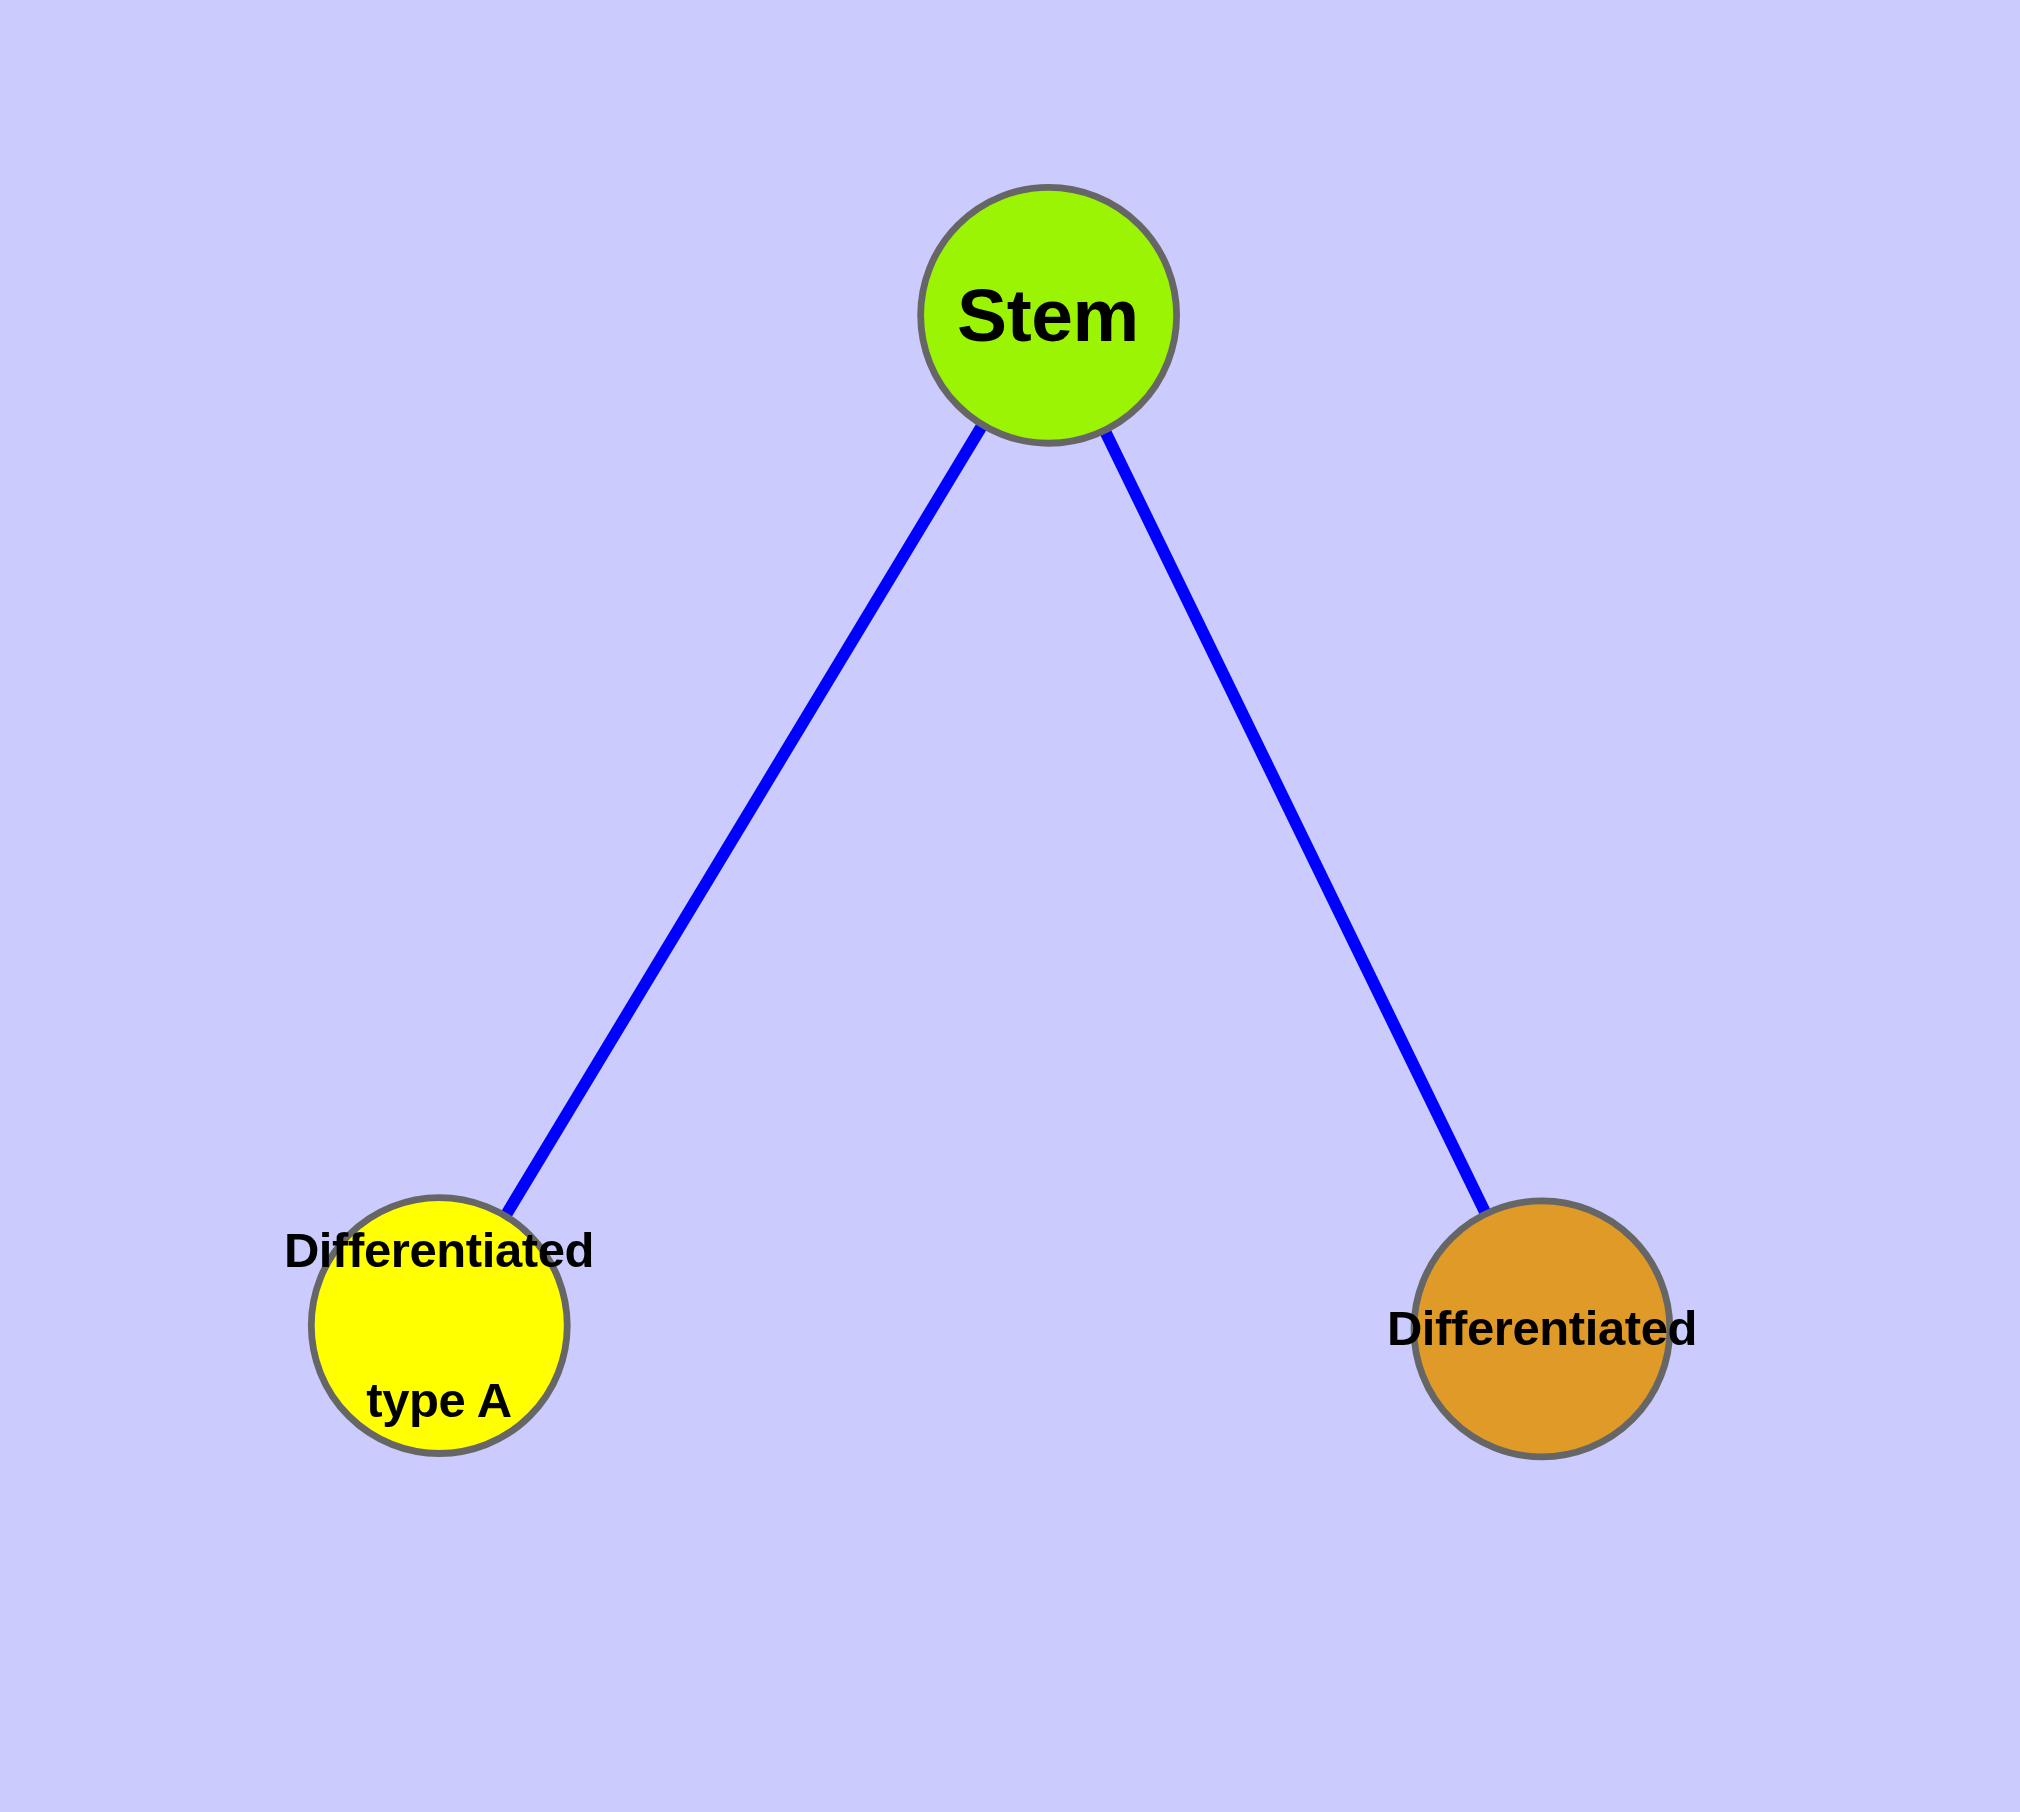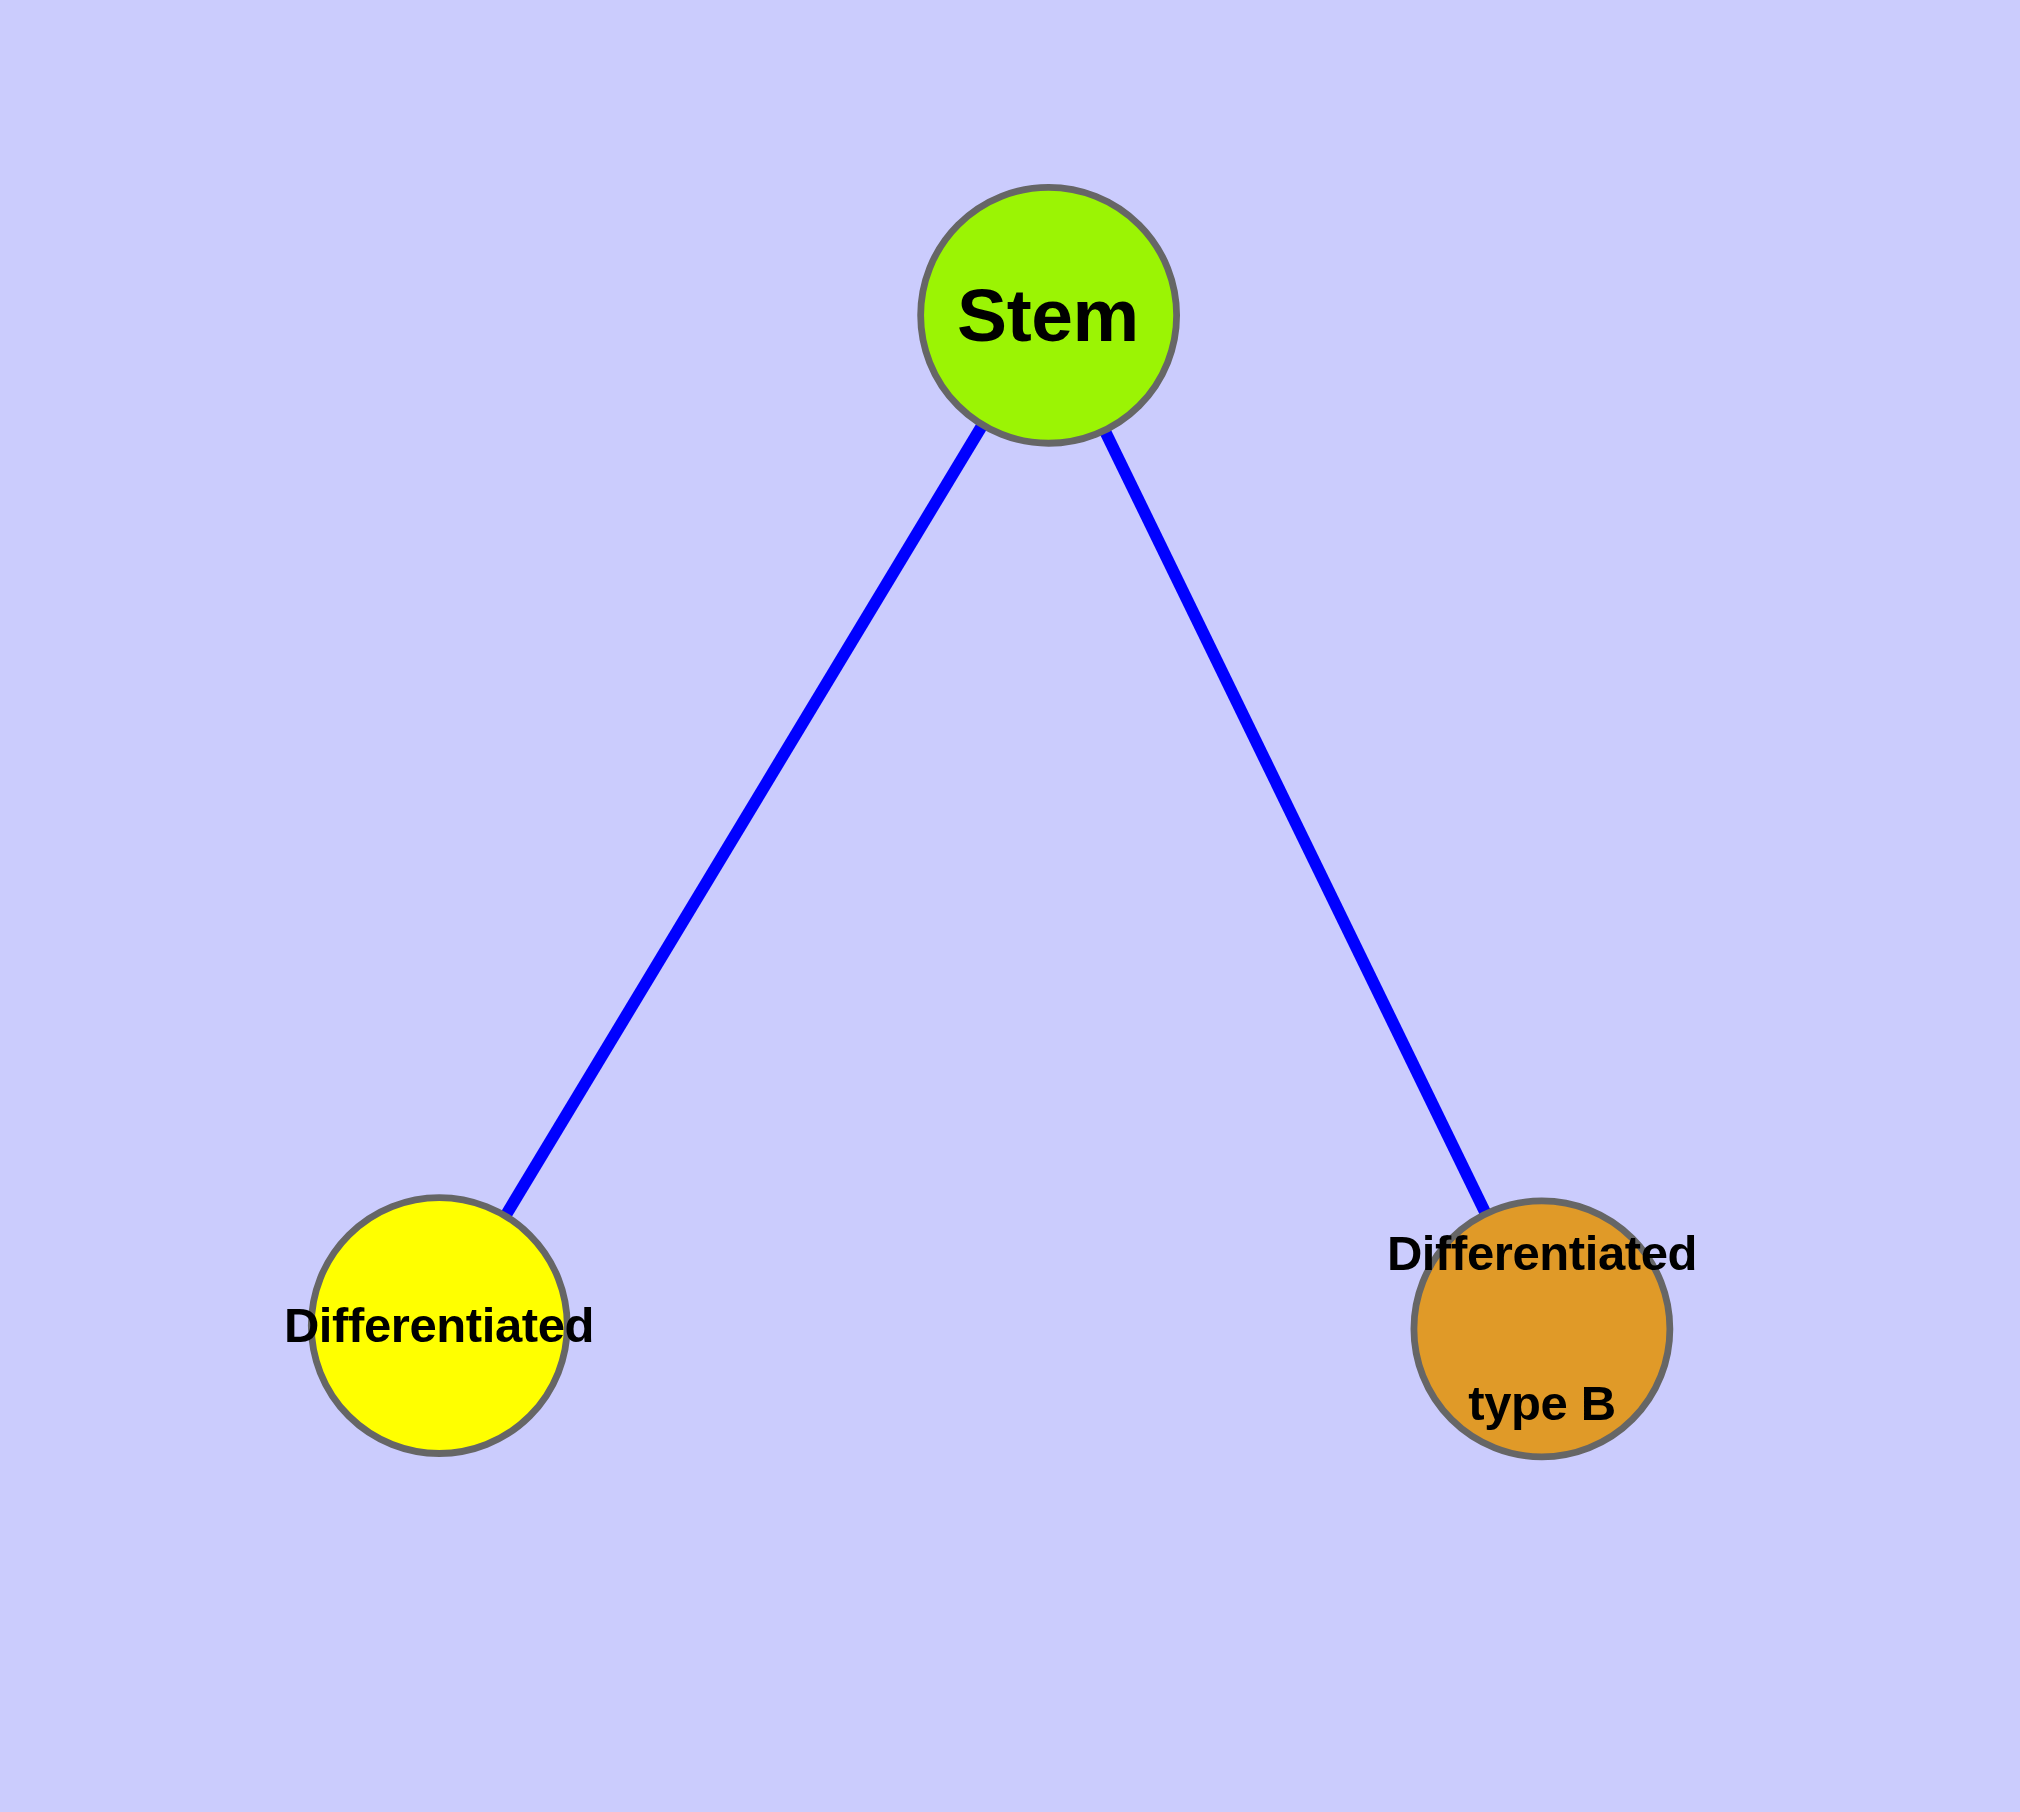--- a/index.html
+++ b/index.html
@@ -61,21 +61,21 @@
       <circle cx="1237" cy="372" r="151" fill="#9bf404" stroke="#666666" stroke-width="8"></circle>
       <circle cx="518" cy="1564" r="151" fill="#ffff00" stroke="#666666" stroke-width="8"></circle>
       <circle cx="1819" cy="1568" r="151" fill="#e09a28" stroke="#666666" stroke-width="8"></circle>
     </g>
   </svg>
 
   <div class="node-label label-root" style="left: 1048px; top: 315px; color: rgb(0, 0, 0);">Stem</div>
 
   <div class="node-label label-leaf" style="left: 439px; top: 1326px; color: rgb(0, 0, 0);">
     <div>Differentiated</div>
+    <div>type A</div>
   </div>
 
   <div class="node-label label-leaf" style="left: 1542px; top: 1329px; color: rgb(0, 0, 0);">
     <div>Differentiated</div>
-    <div>type B</div>
   </div>
 
 </div>
 
 
 </body></html>

